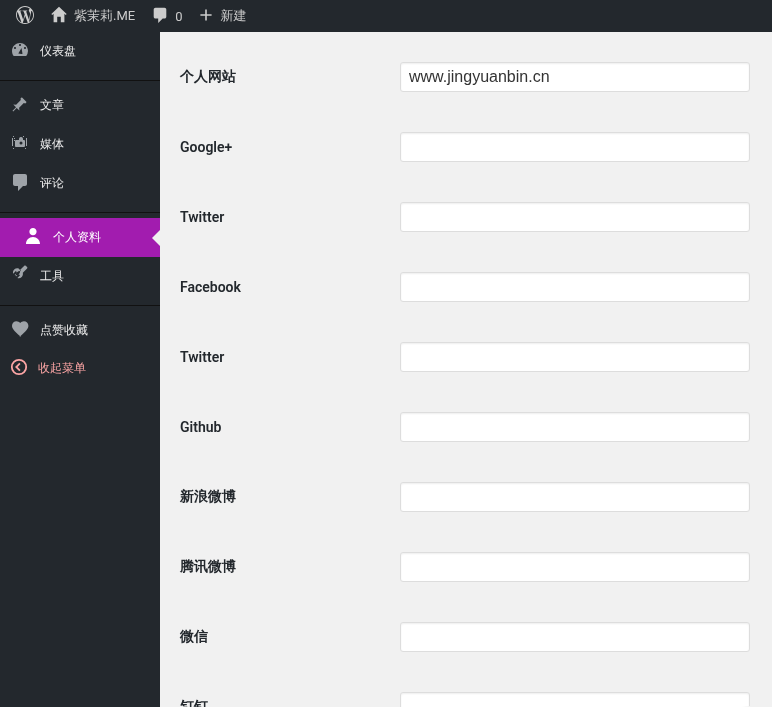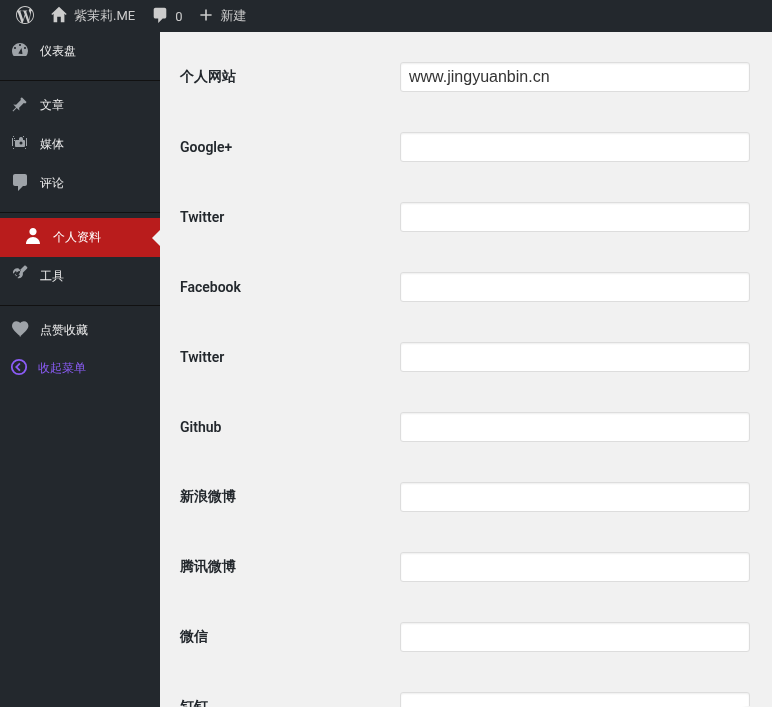--- a/index.html
+++ b/index.html
@@ -48,40 +48,40 @@
       align-items: center;
       padding: 8px 10px;
       color: #eee;
       cursor: pointer;
       gap: 10px;
       font-size: 12px;
       position: relative;
     }
     .menu-item svg { width: 20px; height: 20px; fill: rgba(240,245,250,0.6); flex-shrink:0; }
     .menu-item.active {
-      background: #b91c1c;
+      background: #a21caf;
       color: #fff;
       padding-left: 23px;
     }
     .menu-item.active svg { fill: #fff; }
     .menu-item.active::after {
       content: '';
       position: absolute;
       right: 0;
       top: 50%;
       margin-top: -8px;
       border: 8px solid transparent;
       border-right-color: #f1f1f1;
     }
     .menu-sep {
       height: 5px;
       border-bottom: 1px solid #111;
       margin: 5px 0;
     }
-    .menu-item.collapse { color: #8b5cf6; }
+    .menu-item.collapse { color: #fca5a5; }
     .menu-item.collapse svg { fill: #888; width:18px; height:18px; }
     
     .main {
       flex: 1;
       background: #f1f1f1;
       padding: 10px 20px 20px 20px;
       overflow-y: auto;
       border-radius: 30px;
     }
     .form-row {

